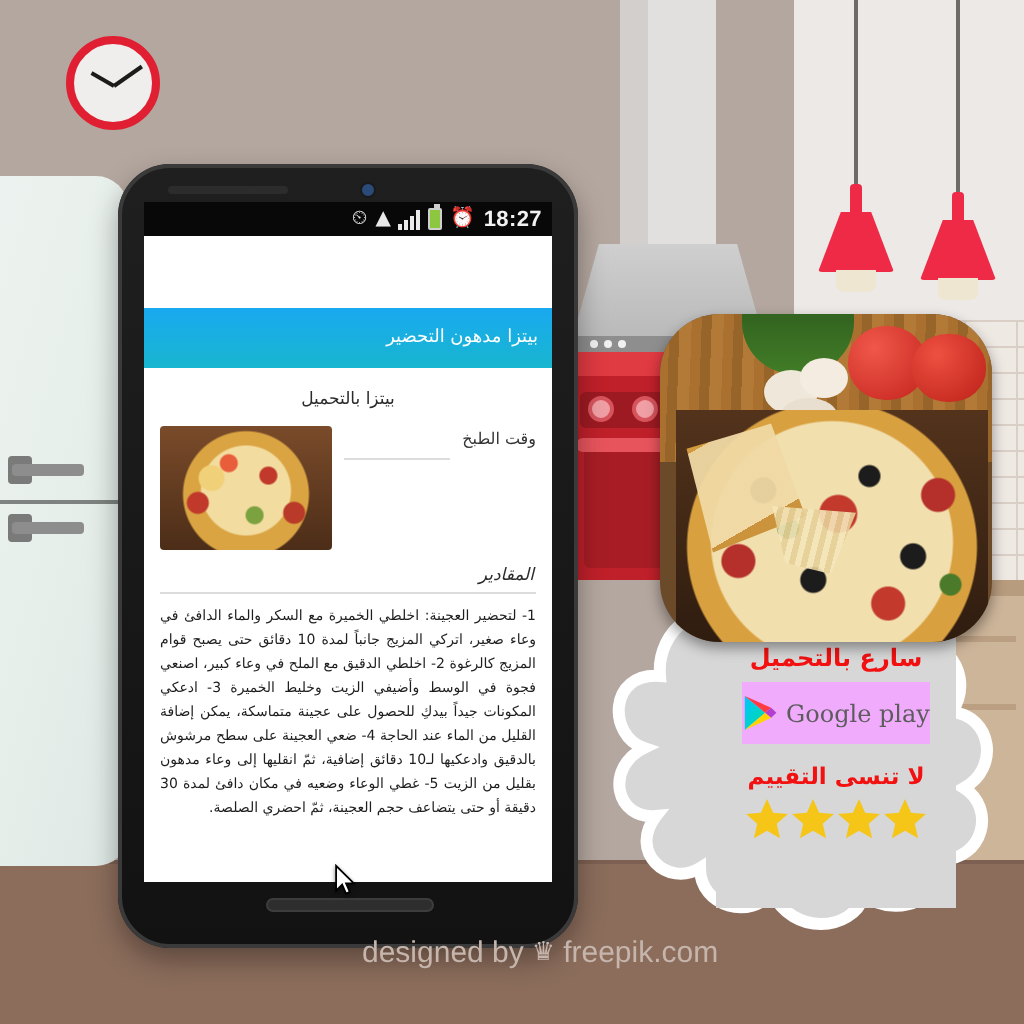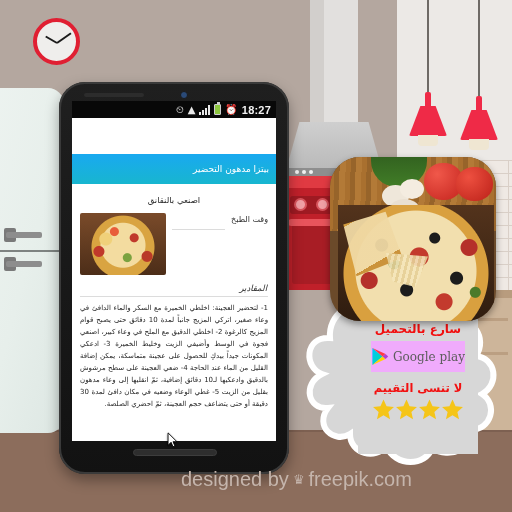--- a/index.html
+++ b/index.html
@@ -164,21 +164,21 @@
       linear-gradient(180deg,#53331c,#2e1c0f);}
   .ai-slice{position:absolute;left:8px;top:52px;width:66px;height:70px;
             background:linear-gradient(150deg,#d9a03f 0 20%,#f0d9a4 20% 70%,#c98f35 70%);
             clip-path:polygon(8% 22%,72% 4%,98% 70%,28% 96%);opacity:.95;}
   .ai-cheese{position:absolute;left:56px;top:96px;width:42px;height:34px;
              background:repeating-linear-gradient(104deg,#f5e6bb 0 3px,#e6d098 3px 6px);
              clip-path:polygon(0 0,100% 10%,70% 100%,16% 84%);opacity:.9;}
 
   
   .wm{position:absolute;left:181px;top:468px;display:flex;align-items:center;gap:4px;}
-  .wm-t{color:#c5b5ac;font-size:20px;font-family:"Liberation Sans",sans-serif;}
+  .wm-t{color:#c5b5ac;font-size:15px;font-family:"Liberation Sans",sans-serif;}
   .wm-ico{color:#c5b5ac;font-size:13px;}
 </style>
 </head>
 <body>
 
 <div id="stage">
 
   <div class="wall"></div>
   <div class="wall-right"></div>
   <div class="brick"></div>
@@ -254,21 +254,21 @@
       <span class="sb-time">18:27</span>
     </div>
 
     <div class="screen-white-top"></div>
 
     <div class="appbar">
       <span class="appbar-title">بيتزا مدهون التحضير</span>
     </div>
 
     <div class="content">
-      <div class="recipe-title">اصنعي بالنقانق</div>
+      <div class="recipe-title">بيتزا بالتحميل</div>
 
       <div class="row-cook">
         <span class="cook-label">وقت الطبخ</span>
         <div class="cook-rule"></div>
         <div class="pizza-thumb"></div>
       </div>
 
       <div class="sec-head">المقادير</div>
       <div class="sec-rule"></div>
       <div class="body-text">1- لتحضير العجينة: اخلطي الخميرة مع السكر والماء الدافئ في وعاء صغير، اتركي المزيج جانباً لمدة 10 دقائق حتى يصبح قوام المزيج كالرغوة 2- اخلطي الدقيق مع الملح في وعاء كبير، اصنعي فجوة في الوسط وأضيفي الزيت وخليط الخميرة 3- ادعكي المكونات جيداً بيدكِ للحصول على عجينة متماسكة، يمكن إضافة القليل من الماء عند الحاجة 4- ضعي العجينة على سطح مرشوش بالدقيق وادعكيها لـ10 دقائق إضافية، ثمّ انقليها إلى وعاء مدهون بقليل من الزيت 5- غطي الوعاء وضعيه في مكان دافئ لمدة 30 دقيقة أو حتى يتضاعف حجم العجينة، ثمّ احضري الصلصة.</div>

